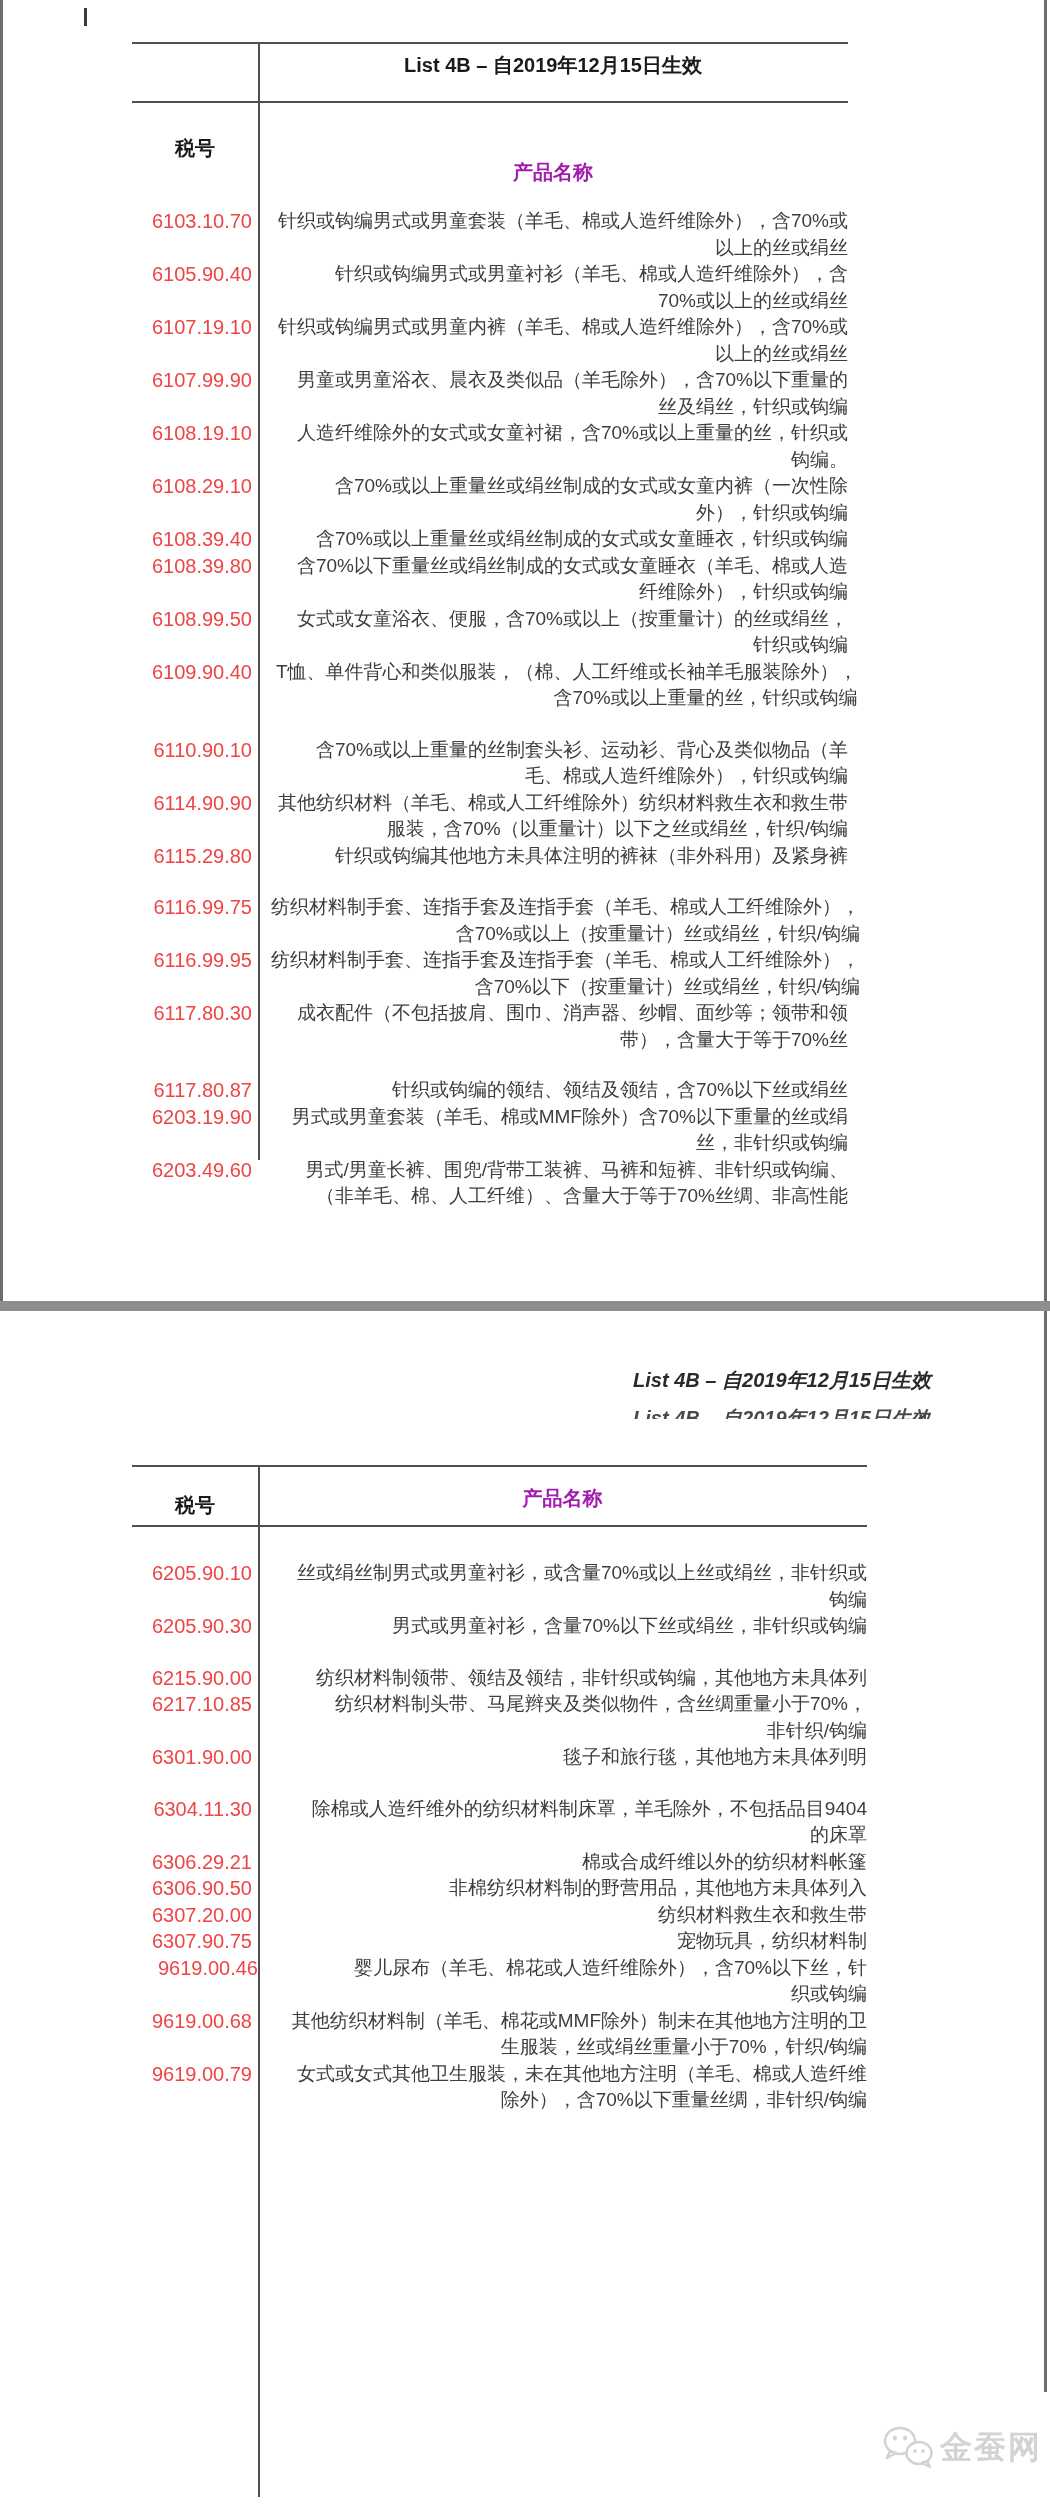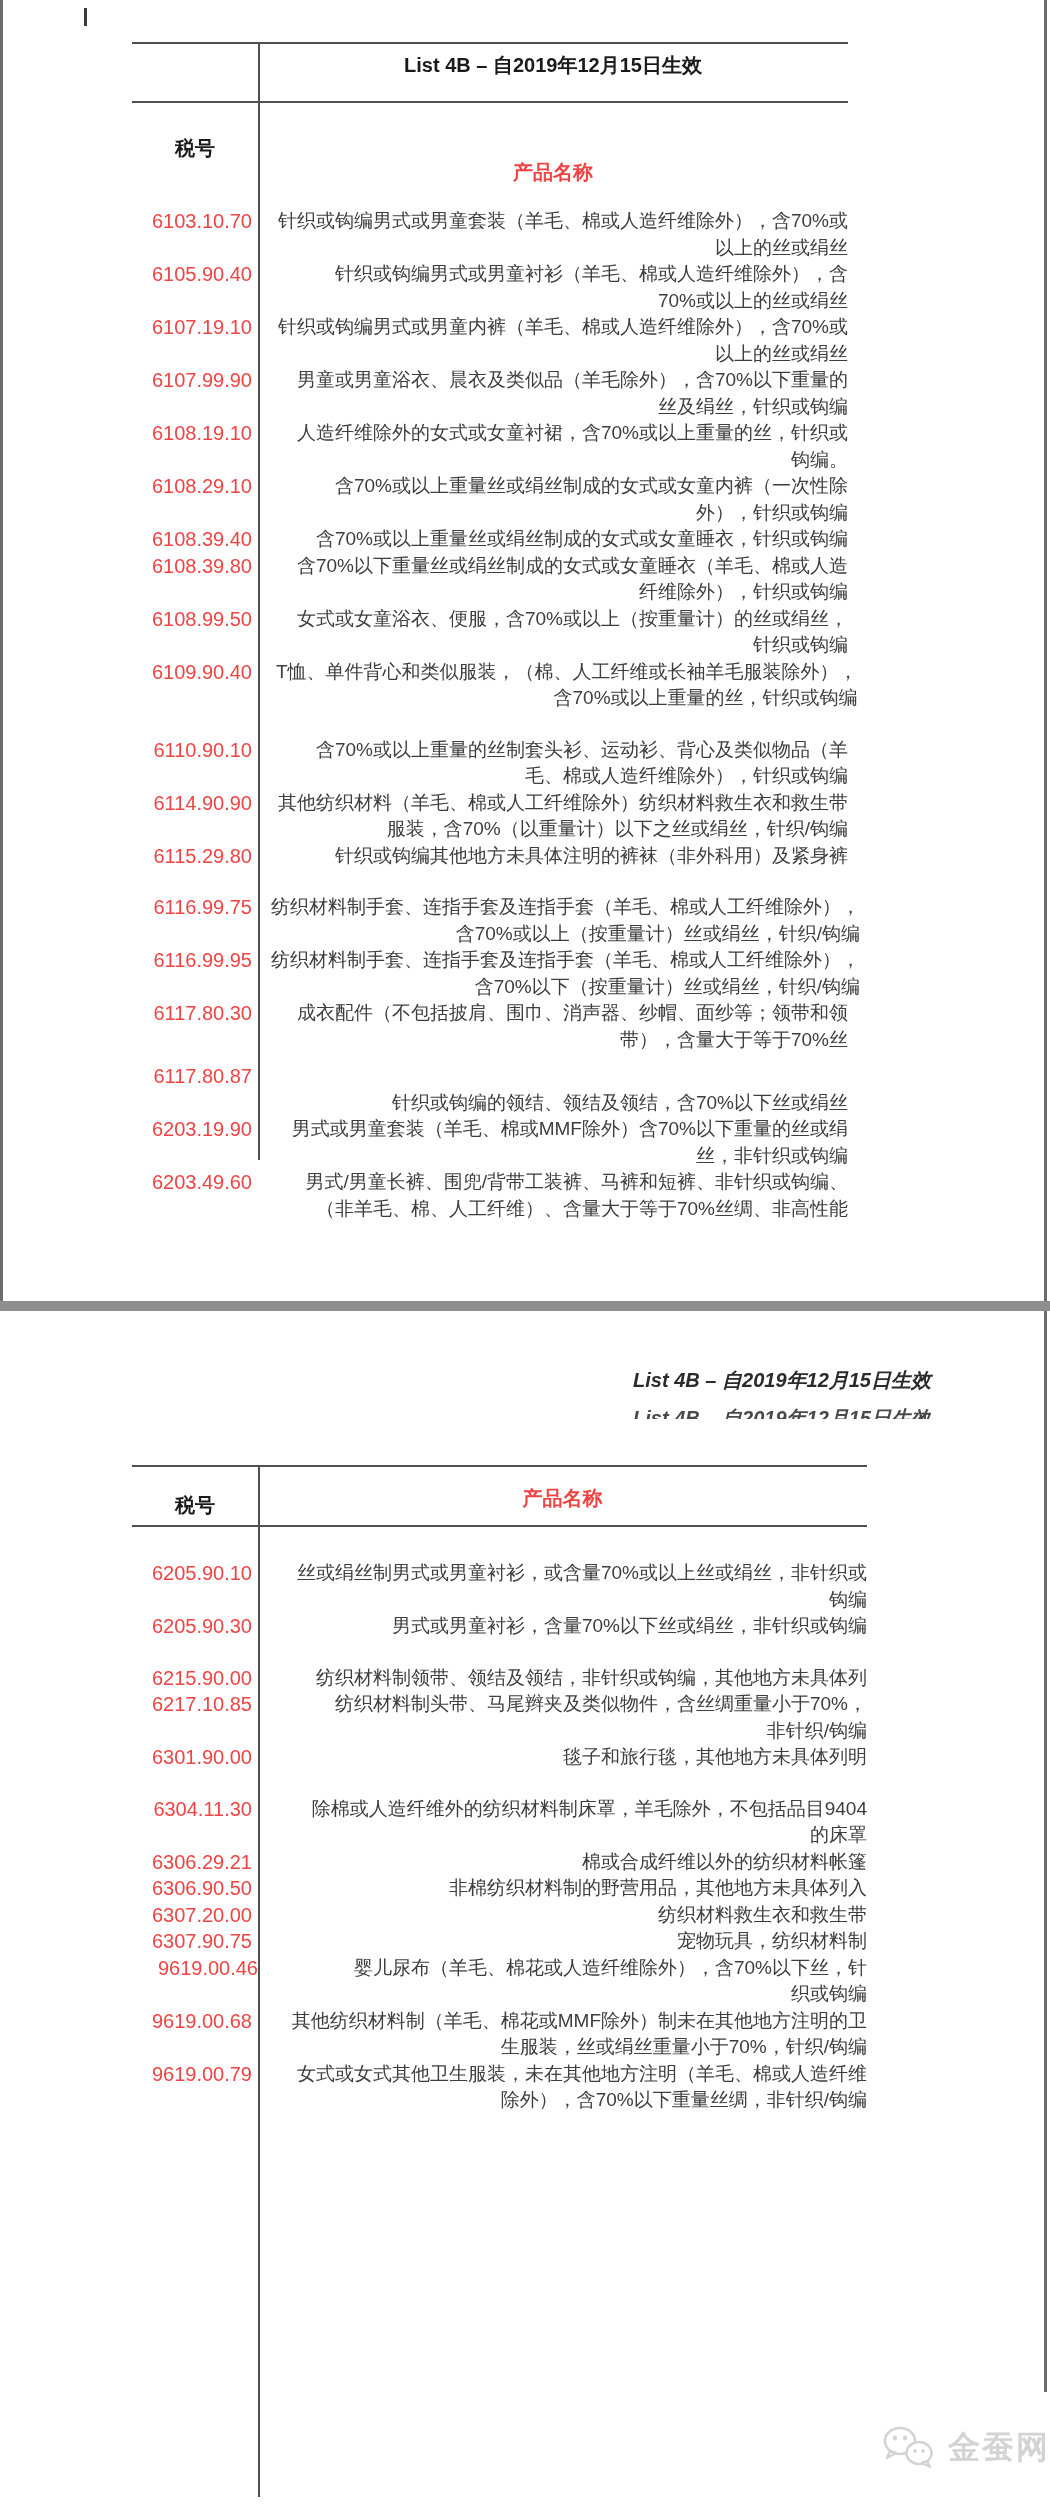--- a/index.html
+++ b/index.html
@@ -16,26 +16,26 @@
   .separator{position:absolute;left:0;top:1301px;width:1050px;height:10px;background:#8e8e8e;}
 
   
   .table1{position:absolute;left:132px;top:42px;width:716px;}
   .title-row{border-top:2px solid #4f4f4f;border-bottom:2px solid #4f4f4f;
              height:61px;box-sizing:border-box;display:flex;align-items:center;}
   .title-spacer{width:126px;flex:none;height:100%;}
   .list-title{flex:1;text-align:center;font-weight:bold;font-size:20px;color:#1a1a1a;padding-bottom:14px;}
   .header-row{height:105px;display:flex;box-sizing:border-box;}
   .h-code{width:126px;flex:none;text-align:center;font-weight:bold;font-size:20px;color:#1a1a1a;margin-top:32px;}
-  .h-name{flex:1;text-align:center;font-weight:bold;font-size:20px;color:#ef4444;margin-top:56px;}
+  .h-name{flex:1;text-align:center;font-weight:bold;font-size:20px;color:#a21caf;margin-top:56px;}
 
   .rows{position:relative;}
   .trow{display:flex;}
   .trow.gap{margin-top:25px;}
-  .trow.gap-sm{margin-top:10px;flex-direction:column;}
+  .trow.gap-sm{margin-top:24px;}
   .code{width:126px;flex:none;text-align:right;padding-right:6px;box-sizing:border-box;
         font-size:20px;line-height:26.5px;color:#ef4444;letter-spacing:0px;}
   .code.indent{padding-right:0;}
   .pname{flex:1;padding-left:13px;}
   .pline{font-size:19px;line-height:26.5px;color:#3d3d3d;white-space:pre;text-align:right;}
 
   .vline{position:absolute;width:2px;background:#4f4f4f;}
   .v1{left:126px;top:0;height:1118px;}
 
   
@@ -45,21 +45,21 @@
 
   .table2{position:absolute;left:132px;top:1465px;width:735px;height:1040px;}
   .header-row2{border-top:2px solid #4f4f4f;border-bottom:2px solid #4f4f4f;
                height:62px;box-sizing:border-box;display:flex;align-items:center;}
   .header-row2 .h-code{margin-top:18px;}
   .header-row2 .h-name{margin-top:4px;}
   .rows2-pad{padding-top:33px;}
   .v2{left:126px;top:0;height:1032px;}
 
   
-  .watermark{position:absolute;left:878px;top:2424px;display:flex;align-items:center;gap:8px;}
+  .watermark{position:absolute;left:878px;top:2424px;display:flex;align-items:center;}
   .watermark svg{flex:none;}
   .wm-text{font-size:32px;font-weight:bold;color:#d3d3d3;letter-spacing:2px;}
 </style>
 </head>
 <body>
 
 <div class="canvas">
 
   <div class="edge-left"></div>
   <div class="edge-right"></div>

